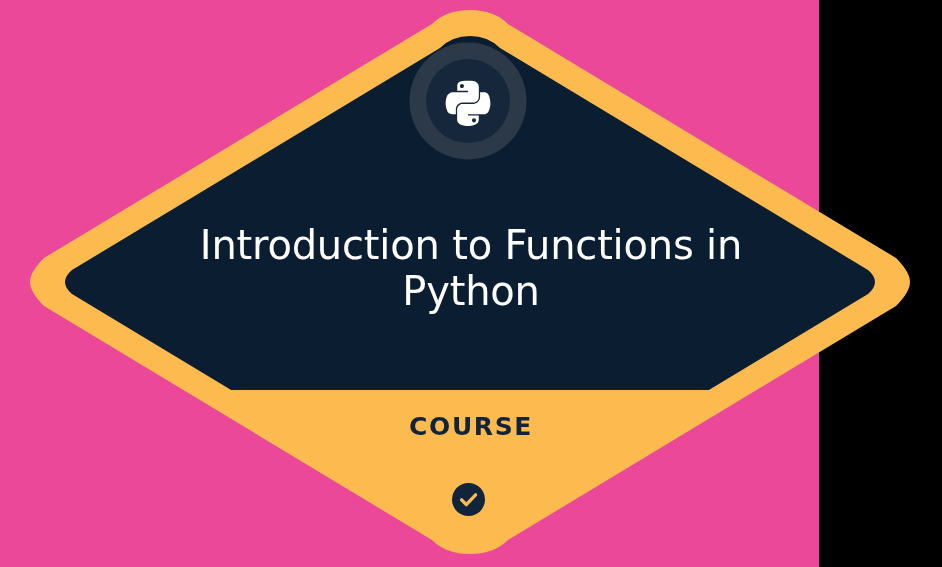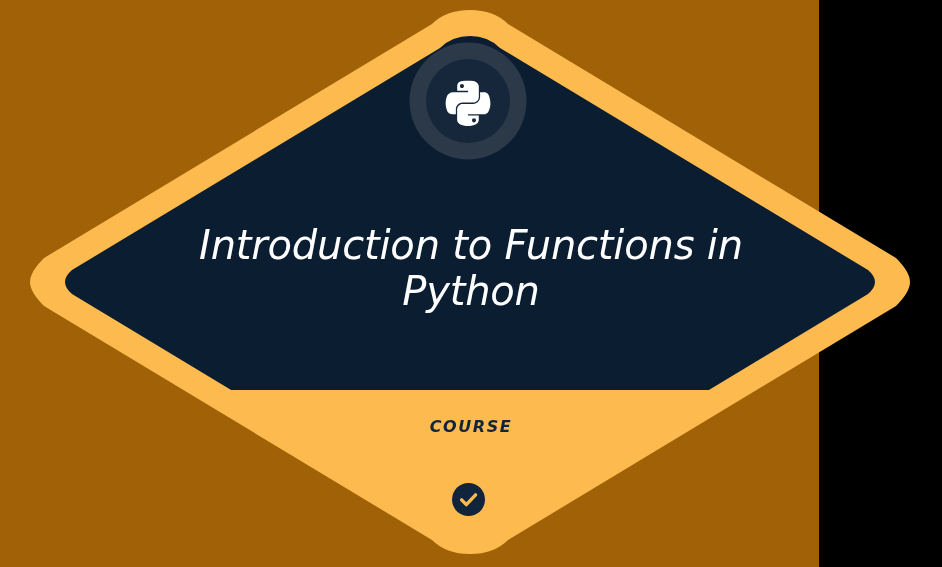--- a/index.html
+++ b/index.html
@@ -13,22 +13,21 @@
     height: 567px;
     overflow: hidden;
     font-family: "Liberation Sans", sans-serif;
     -webkit-font-smoothing: antialiased;
   }
 
   #badge-canvas {
     position: relative;
     width: 819px;
     height: 567px;
-    background: #a16207;
-    font-style: italic;
+    background: #ec4899;
   }
 
   
   .badge-shape-svg {
     position: absolute;
     left: 0;
     top: 0;
     width: 942px;
     height: 567px;
     display: block;
@@ -98,21 +97,21 @@
   .status-block {
     position: absolute;
     left: 271px;
     top: 409px;
     width: 400px;
     text-align: center;
   }
   .status-line {
     display: block;
     color: #10243c;
-    font-size: 16px;
+    font-size: 25px;
     line-height: 35px;
     font-weight: bold;
     letter-spacing: 1.6px;
     text-transform: uppercase;
     font-family: "DejaVu Sans", "Liberation Sans", sans-serif;
   }
 
   .check-badge {
     position: absolute;
     left: 452px;

